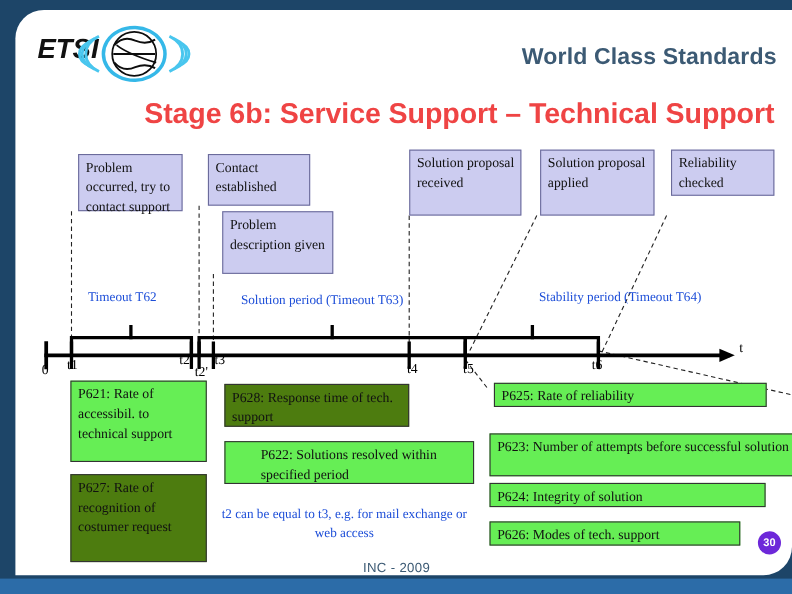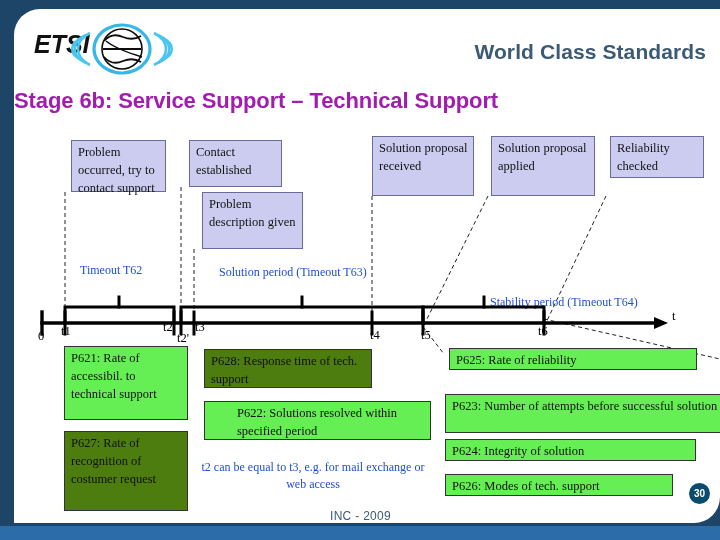--- a/index.html
+++ b/index.html
@@ -29,22 +29,22 @@
   
   #logo{position:absolute;left:18px;top:14px;width:180px;height:52px;}
   #wcs{
     position:absolute;left:420px;top:31px;width:272px;
     text-align:right;
     font-size:21px;font-weight:bold;color:#3c5a74;
     letter-spacing:.1px;
   }
   #title{
     position:absolute;left:0;top:79px;width:690px;
-    text-align:left;
-    font-size:22px;font-weight:bold;color:#a21caf;
+    text-align:right;
+    font-size:26px;font-weight:bold;color:#ef4444;
     letter-spacing:-.1px;
   }
 
   
   .box{
     position:absolute;
     box-sizing:border-box;
     border:1px solid #333;
     font-family:"Liberation Serif", serif;
     font-size:12.5px;
@@ -80,21 +80,21 @@
 
   
   #foot{
     position:absolute;left:316px;top:500px;
     font-size:12px;font-weight:normal;color:#3c5a74;
     letter-spacing:.3px;
   }
   #pagenum{
     position:absolute;left:675px;top:474px;
     width:21px;height:21px;border-radius:50%;
-    background:#0c4a6e;color:#fff;
+    background:#6d28d9;color:#fff;
     font-size:10px;font-weight:bold;
     display:flex;align-items:center;justify-content:center;text-align:right;
   }
 </style>
 </head>
 <body>
 
 <div id="slide">
  <div id="page">
 
@@ -150,21 +150,21 @@
   <div class="box lav" style="left:188px;top:183px;width:101px;height:57px;">Problem description given</div>
 
   <div class="box lav" style="left:358px;top:127px;width:102px;height:60px;">Solution proposal received</div>
 
   <div class="box lav" style="left:596px;top:127px;width:94px;height:42px;">Reliability checked</div>
 
   <div class="box lav" style="left:477px;top:127px;width:104px;height:60px;">Solution proposal applied</div>
 
   <div class="lbl" style="left:66px;top:253px;">Timeout T62</div>
   <div class="lbl" style="left:205px;top:255px;">Solution period (Timeout T63)</div>
-  <div class="lbl" style="left:476px;top:253px;margin-top:32px;">Stability period (Timeout T64)</div>
+  <div class="lbl" style="left:476px;top:253px;">Stability period (Timeout T64)</div>
 
   <svg id="tl" viewBox="0 0 706 90">
     <g stroke="#000" fill="none" stroke-linecap="square">
 
       <path d="M28 68 L648 68" stroke-width="3.4"></path>
 
       <path d="M640 62 L654 68 L640 74 Z" fill="#000" stroke="none"></path>
 
       <path d="M28 57 L28 79" stroke-width="3.4"></path>
 

